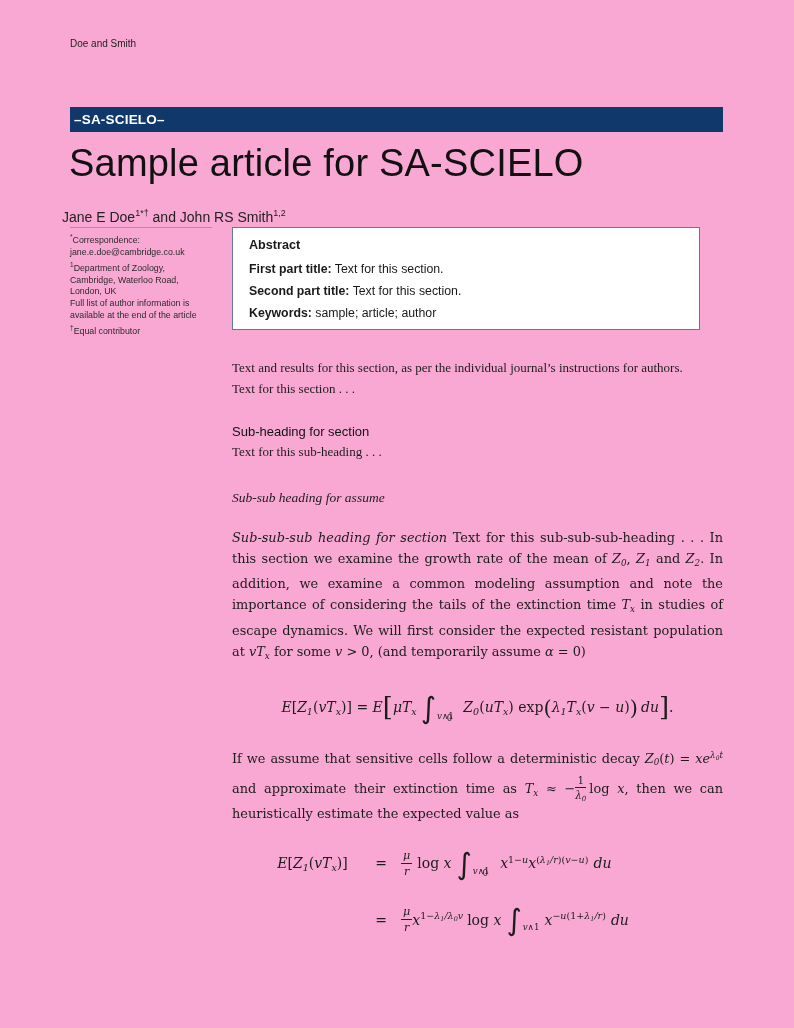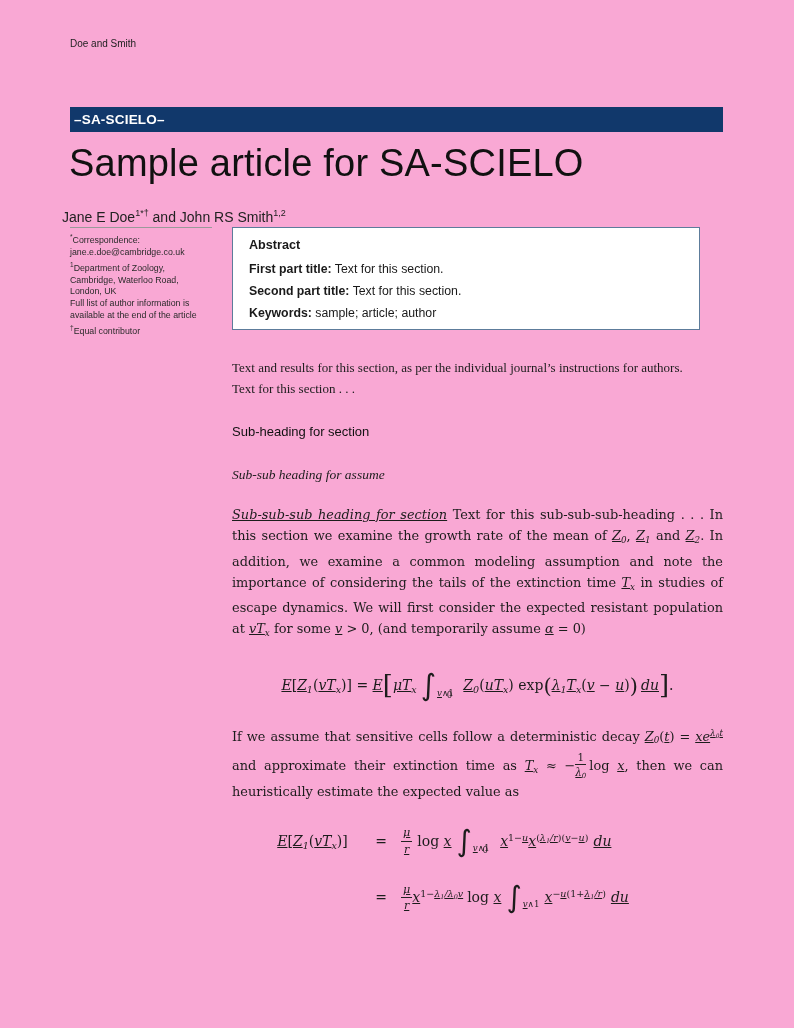--- a/index.html
+++ b/index.html
@@ -78,21 +78,21 @@
     font-style:italic;font-size:13.5px;color:#1c1c1c;
     text-align:left;margin:26px 0 2px 0;line-height:18px;
   }
   .para{margin:0 0 0 0;}
   .gap22{margin-top:22px;}
   .gap20{margin-top:20px;}
   .gap6{margin-top:6px;}
   
   .math, .math-para{font-family:"DejaVu Serif","DejaVu Sans",serif;}
   .math-para{font-size:12.9px;line-height:21px;}
-  .mi{font-style:italic;text-decoration:underline;}
+  .mi{font-style:italic;}
   .mu{font-style:normal;}
   .msub{font-size:0.68em;vertical-align:-0.3em;font-style:italic;}
   .msup{font-size:0.68em;vertical-align:0.55em;font-style:italic;}
   .msp{display:inline-block;}
   .mfrac{
     display:inline-block;text-align:center;vertical-align:-0.6em;
     font-size:0.8em;line-height:1.18;
   }
   .mfrac .fn{display:block;border-bottom:1px solid #222;padding:0 2px 1px;}
   .mfrac .fd{display:block;padding-top:1px;}
@@ -151,20 +151,21 @@
     <div class="abstract-item"><span class="lbl">Keywords:</span><span> sample; article; author</span></div>
   </div>
 
   <div class="main-col">
 
     <p class="para">Text and results for this section, as per the individual journal’s instructions for authors.</p>
 
     <p class="para">Text for this section . . .</p>
 
     <div class="h-sub">Sub-heading for section</div>
+    <p class="para">Text for this sub-heading . . .</p>
 
     <div class="h-subsub">Sub-sub heading for assume</div>
 
     <p class="para math-para gap20"><span class="mi">Sub-sub-sub heading for section</span><span class="mu">   Text for this sub-sub-sub-heading . . . In this section we examine the growth rate of the mean of </span><span class="mi">Z</span><span class="msub">0</span><span class="mu">, </span><span class="mi">Z</span><span class="msub">1</span><span class="mu"> and </span><span class="mi">Z</span><span class="msub">2</span><span class="mu">. In addition, we examine a common modeling assumption and note the importance of considering the tails of the extinction time </span><span class="mi">T</span><span class="msub">x</span><span class="mu"> in studies of escape dynamics. We will first consider the expected resistant population at </span><span class="mi">vT</span><span class="msub">x</span><span class="mu"> for some </span><span class="mi">v</span><span class="mu"> &gt; 0, (and temporarily assume </span><span class="mi">α</span><span class="mu"> = 0)</span></p>
 
     <div class="equation math"><span class="mi">E</span><span class="mu">[</span><span class="mi">Z</span><span class="msub">1</span><span class="mu">(</span><span class="mi">vT</span><span class="msub">x</span><span class="mu">)] = </span><span class="mi">E</span><span class="mBig">[</span><span class="mi">μT</span><span class="msub">x</span><span class="msp" style="width: 3px;"></span><span class="mint">
           <span class="isign">∫</span>
           <span class="ilims">
             <span class="ltop"><span class="mi">v</span><span class="mu">∧1</span></span>
             <span class="lbot"><span class="mu">0</span></span>

